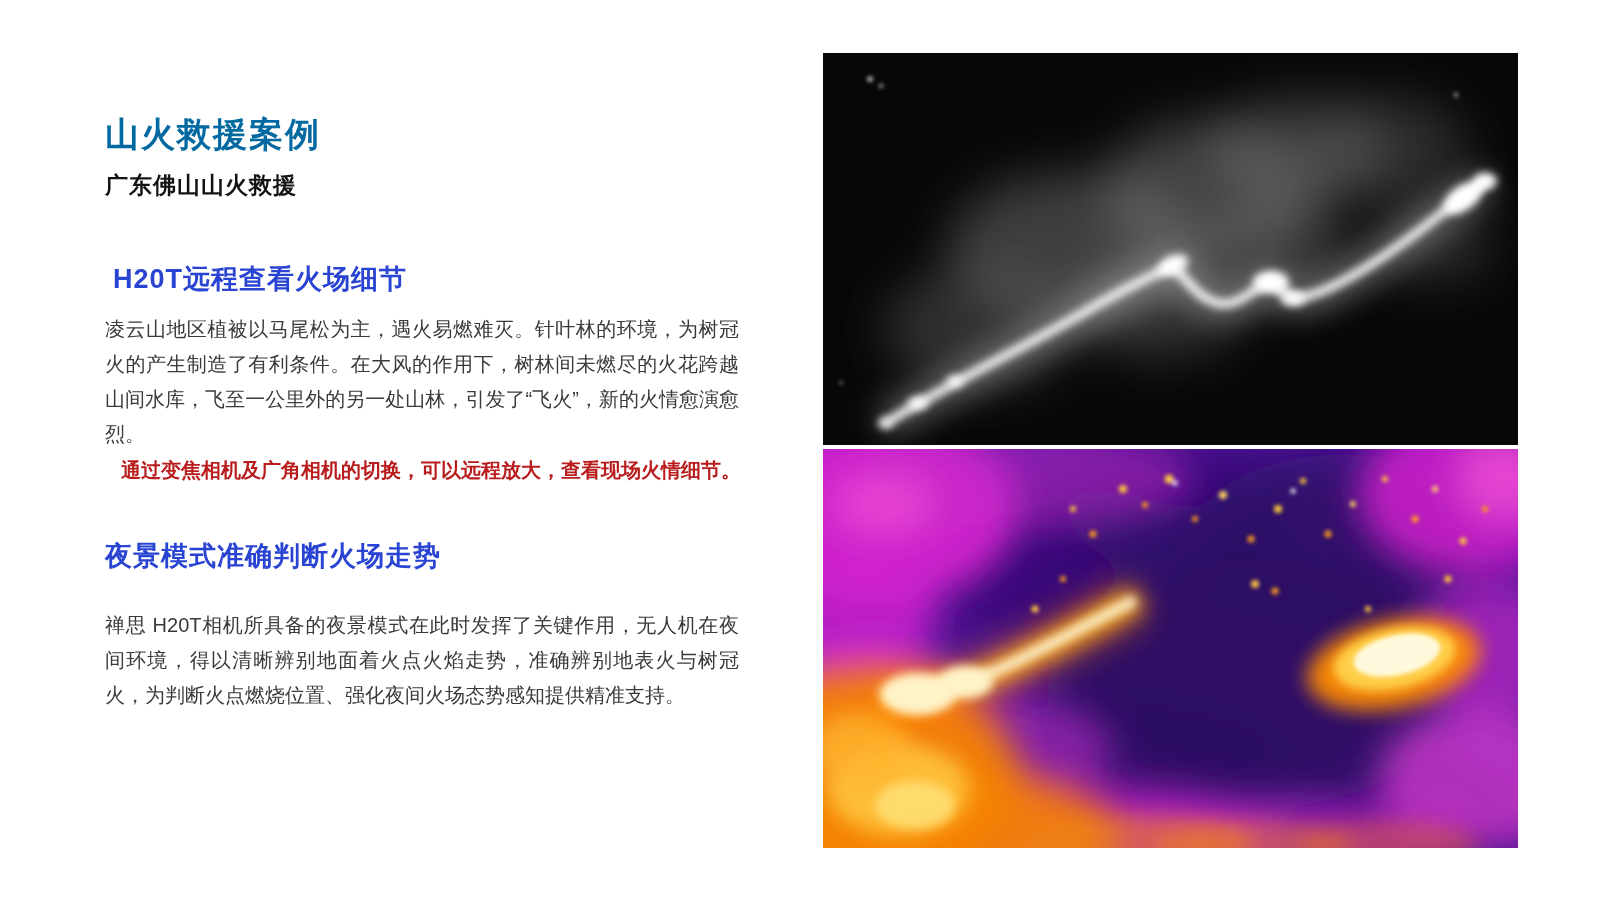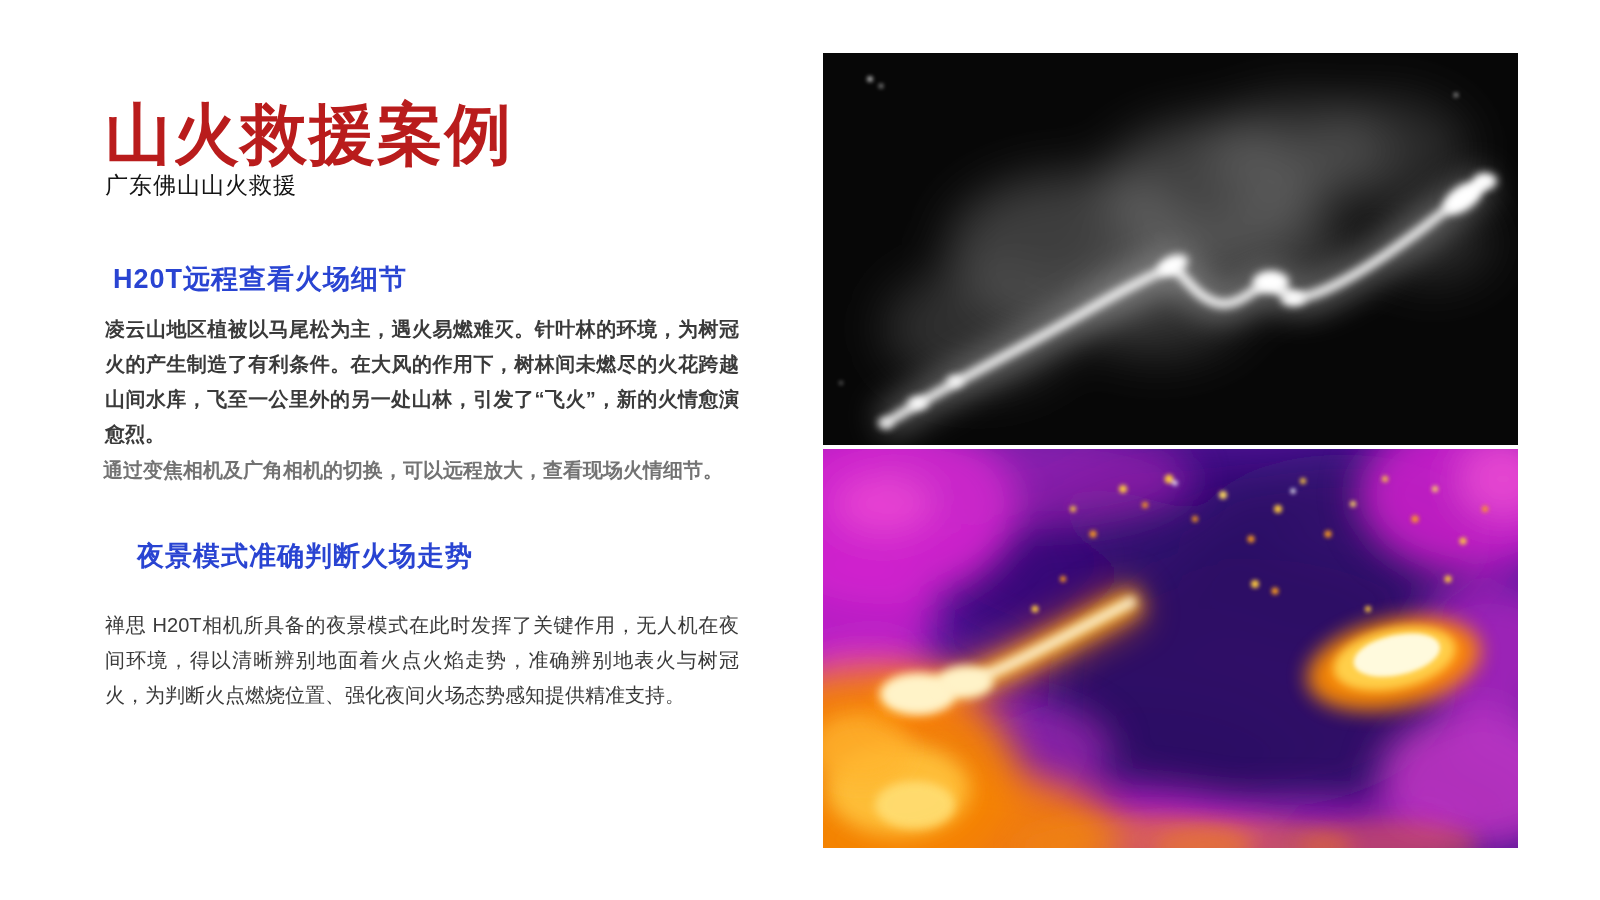--- a/index.html
+++ b/index.html
@@ -5,44 +5,44 @@
   html,body { margin:0; padding:0; }
   body {
     width:1600px; height:900px; position:relative; overflow:hidden;
     background:#ffffff;
     font-family:"Liberation Sans","DejaVu Sans",sans-serif;
   }
   .abs { position:absolute; }
 
   .title {
     left:105px; top:104px;
-    font-size:66px; line-height:60px; font-weight:bold;
-    color:#b91c1c; letter-spacing:2px;
+    font-size:34px; line-height:60px; font-weight:bold;
+    color:#0369a1; letter-spacing:2px;
   }
   .subtitle {
     left:105px; top:171px;
-    font-size:23px; line-height:28px; font-weight:normal;
+    font-size:23px; line-height:28px; font-weight:bold;
     color:#141414; letter-spacing:1px;
   }
   .heading {
     font-size:27px; line-height:36px; font-weight:bold;
     color:#2944d2; letter-spacing:1px;
   }
   .h1 { left:105px; top:261px;margin-left:8px; }
-  .h2 { left:105px; top:538px;margin-left:32px; }
+  .h2 { left:105px; top:538px; }
   .para {
     left:105px; width:634px;
     font-size:20px; line-height:35px; color:#3a3a3a;
     text-align:justify; text-justify:inter-ideograph;
   }
-  .p1 { top:312px;font-weight:bold; }
+  .p1 { top:312px; }
   .p2 { top:608px; }
   .note {
-    left:103px; top:453px; width:642px;
-    font-size:20px; line-height:35px; font-weight:bold; color:#737373;
+    left:121px; top:453px; width:642px;
+    font-size:20px; line-height:35px; font-weight:bold; color:#b91c1c;
     text-align:justify;
   }
   .photo { overflow:hidden; background:#000; }
   .photo-top    { left:823px; top:53px;  width:695px; height:392px; }
   .photo-bottom { left:823px; top:449px; width:695px; height:399px; background:#4c1496; }
   .photo svg { display:block; width:100%; height:100%; }
 </style>
 </head>
 <body>
 

